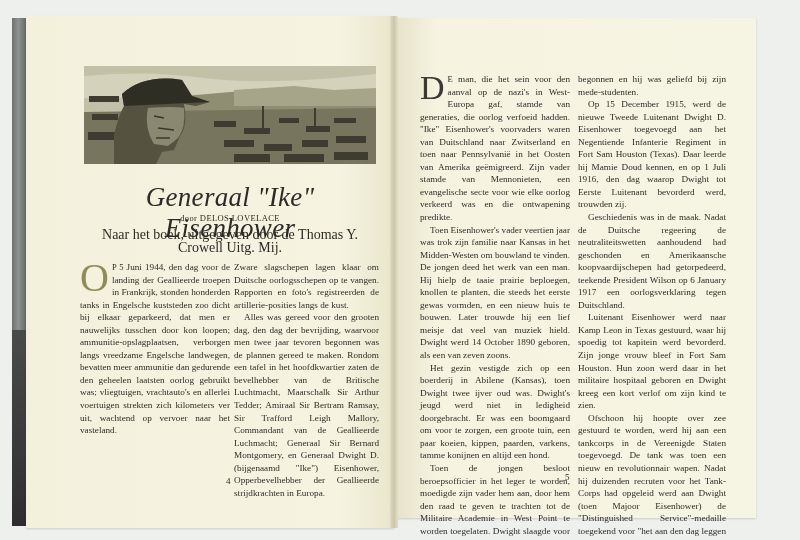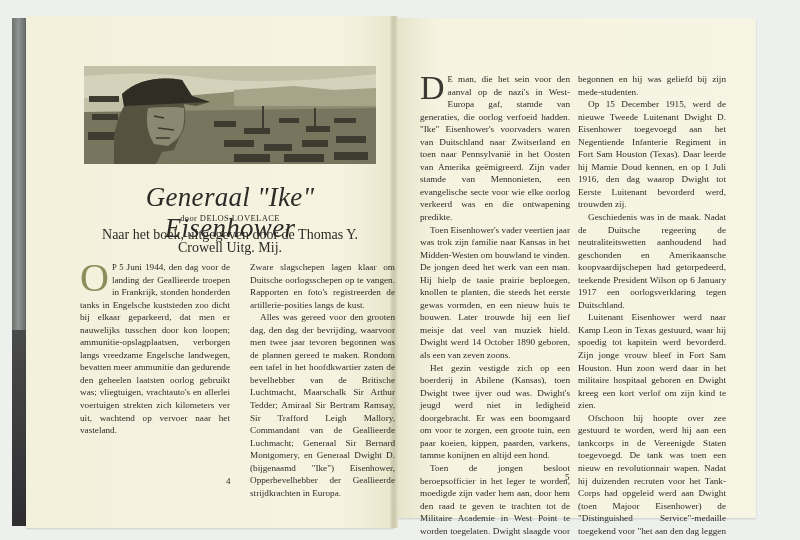--- a/index.html
+++ b/index.html
@@ -106,21 +106,21 @@
 <div class="title">Generaal "Ike" Eisenhower</div>
 <div class="byline">door DELOS LOVELACE</div>
 <div class="source">
   <div>Naar het boek, uitgegeven door de Thomas Y. Crowell Uitg. Mij.</div>
 </div>
 
 <div class="col" style="left:80px; top:261px; width:150px;">
   <p class="first"><span class="dropcap">O</span><span class="smallcaps">P 5</span><span> Juni 1944, den dag voor de landing der Geallieerde troepen in Frankrijk, stonden honderden tanks in Engelsche kuststeden zoo dicht bij elkaar geparkeerd, dat men er nauwelijks tusschen door kon loopen; ammunitie-opslagplaatsen, verborgen langs vreedzame Engelsche landwegen, bevatten meer ammunitie dan gedurende den geheelen laatsten oorlog gebruikt was; vliegtuigen, vrachtauto's en allerlei voertuigen strekten zich kilometers ver uit, wachtend op vervoer naar het vasteland.</span></p>
 </div>
 
-<div class="col" style="left:250px; top:261px; width:145px;">
+<div class="col" style="left:234px; top:261px; width:145px;">
   <p class="first">Zware slagschepen lagen klaar om Duitsche oorlogsschepen op te vangen. Rapporten en foto's registreerden de artillerie-posities langs de kust.</p>
   <p>Alles was gereed voor den grooten dag, den dag der bevrijding, waarvoor men twee jaar tevoren begonnen was de plannen gereed te maken. Rondom een tafel in het hoofdkwartier zaten de bevelhebber van de Britische Luchtmacht, Maarschalk Sir Arthur Tedder; Amiraal Sir Bertram Ramsay, Sir Trafford Leigh Mallory, Commandant van de Geallieerde Luchmacht; Generaal Sir Bernard Montgomery, en Generaal Dwight D. (bijgenaamd "Ike") Eisenhower, Opperbevelhebber der Geallieerde strijdkrachten in Europa.</p>
 </div>
 
 <div class="pagenum" style="left:226px; top:476px;">4</div>
 
 <div class="col" style="left:420px; top:73px; width:150px;">
   <p class="first"><span class="dropcap dropcap-d">D</span><span class="smallcaps">E</span><span> man, die het sein voor den aanval op de nazi's in West-Europa gaf, stamde van generaties, die oorlog verfoeid hadden. "Ike" Eisenhower's voorvaders waren van Duitschland naar Zwitserland en toen naar Pennsylvanië in het Oosten van Amerika geëmigreerd. Zijn vader stamde van Mennonieten, een evangelische secte voor wie elke oorlog verkeerd was en die ontwapening predikte.</span></p>
   <p>Toen Eisenhower's vader veertien jaar was trok zijn familie naar Kansas in het Midden-Westen om bouwland te vinden. De jongen deed het werk van een man. Hij hielp de taaie prairie beploegen, knollen te planten, die steeds het eerste gewas vormden, en een nieuw huis te bouwen. Later trouwde hij een lief meisje dat veel van muziek hield. Dwight werd 14 October 1890 geboren, als een van zeven zoons.</p>
   <p>Het gezin vestigde zich op een boerderij in Abilene (Kansas), toen Dwight twee ijver oud was. Dwight's jeugd werd niet in ledigheid doorgebracht. Er was een boomgaard om voor te zorgen, een groote tuin, een paar koeien, kippen, paarden, varkens, tamme konijnen en altijd een hond.</p>

